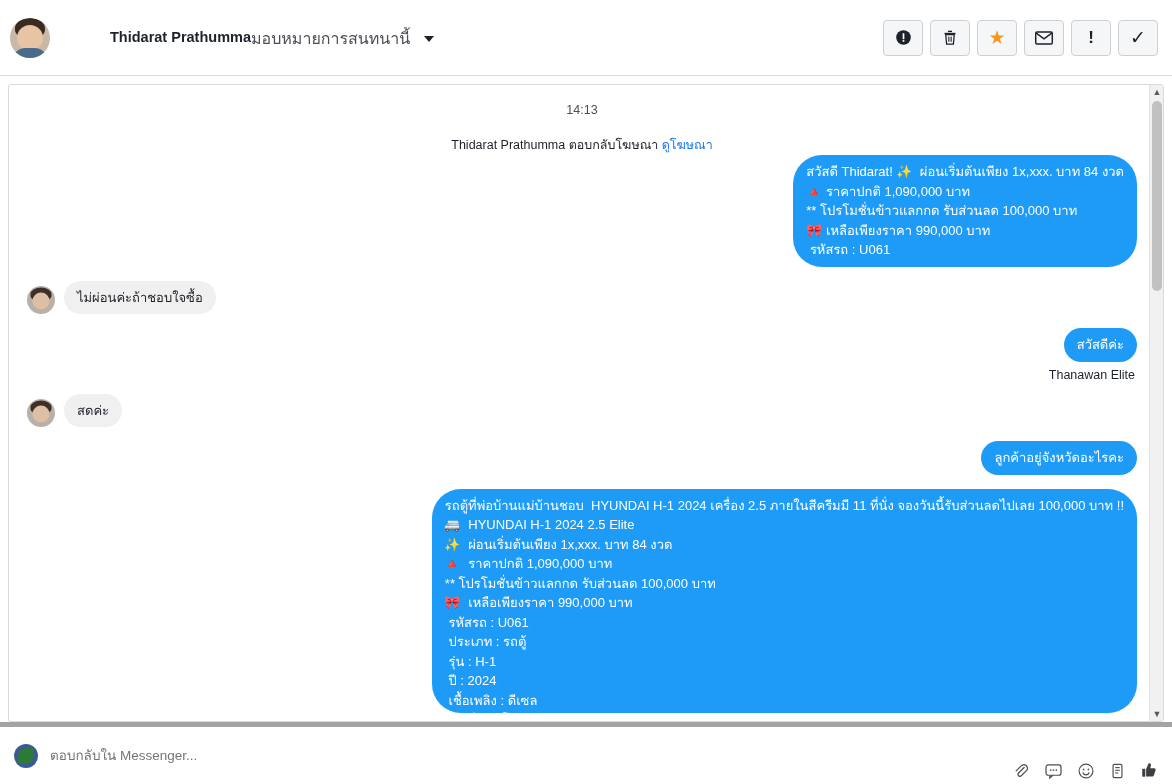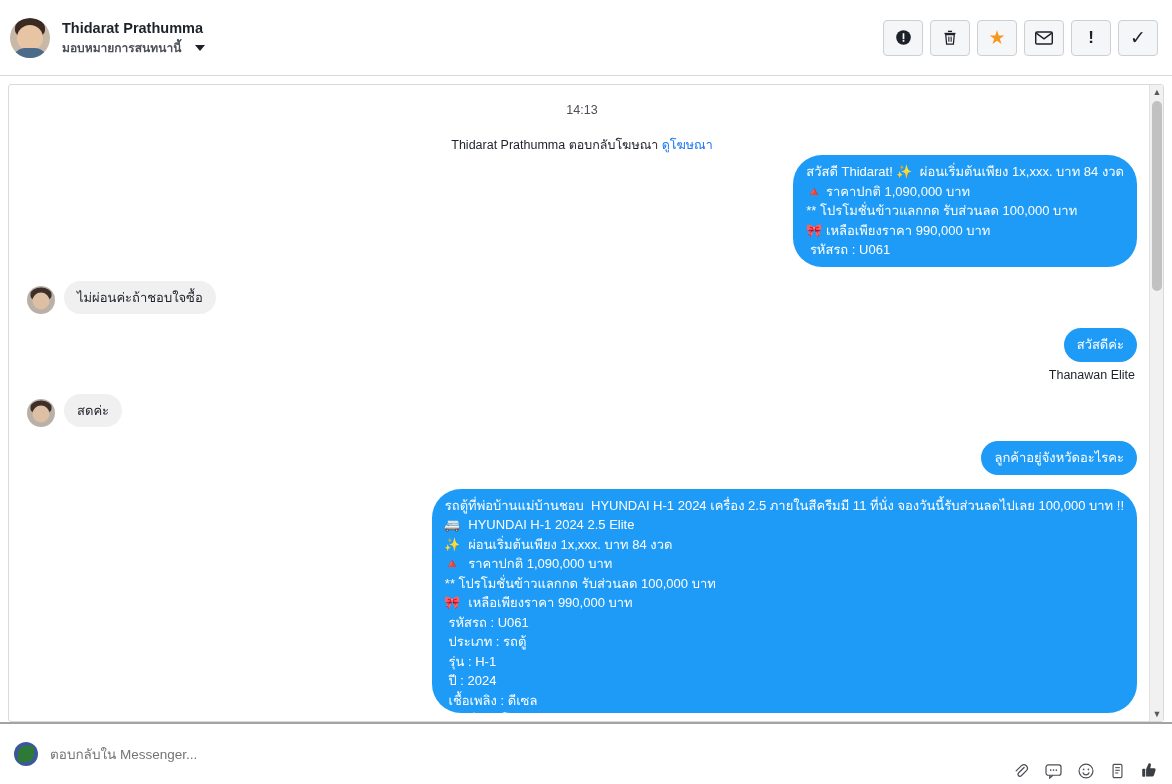--- a/index.html
+++ b/index.html
@@ -59,37 +59,36 @@
     background: #3a2a22;
   }
   .avatar .body {
     position: absolute;
     left: 50%; bottom: -6px;
     transform: translateX(-50%);
     width: 34px; height: 16px;
     border-radius: 12px 12px 0 0;
     background: #4b6b8a;
   }
-  .hdr-names { display: flex; flex-direction: column; justify-content: center; }
+  .hdr-names { display: flex; flex-direction: row; justify-content: center; margin-left: 48px; }
   .hdr-title {
     font-size: 14.5px;
     font-weight: bold;
     color: #1d2129;
     line-height: 18px;
   }
   .hdr-sub {
-    font-size: 12px;
+    font-size: 16px;
     color: #4b4f56;
     line-height: 18px;
     margin-top: 2px;
     display: flex;
     align-items: center;
     gap: 14px;
     cursor: pointer;
-    font-weight: bold;
   }
   .caret {
     width: 0; height: 0;
     border-left: 5px solid transparent;
     border-right: 5px solid transparent;
     border-top: 6px solid #1d2129;
     display: inline-block;
   }
   .header-actions {
     margin-left: auto;
@@ -228,21 +227,21 @@
   .clipped {
     position: relative;
     max-height: 224px;
     overflow: hidden;
   }
 
   
   .composer {
     flex: none;
     height: 62px;
-    border-top: 2px solid #a3a3a3;
+    border-top: 5px solid #a3a3a3;
     display: flex;
     align-items: center;
     padding: 0 14px;
     gap: 10px;
     background: #fff;
   }
   .composer-avatar {
     width: 24px; height: 24px;
     border-radius: 50%;
     background: #3b5998;

